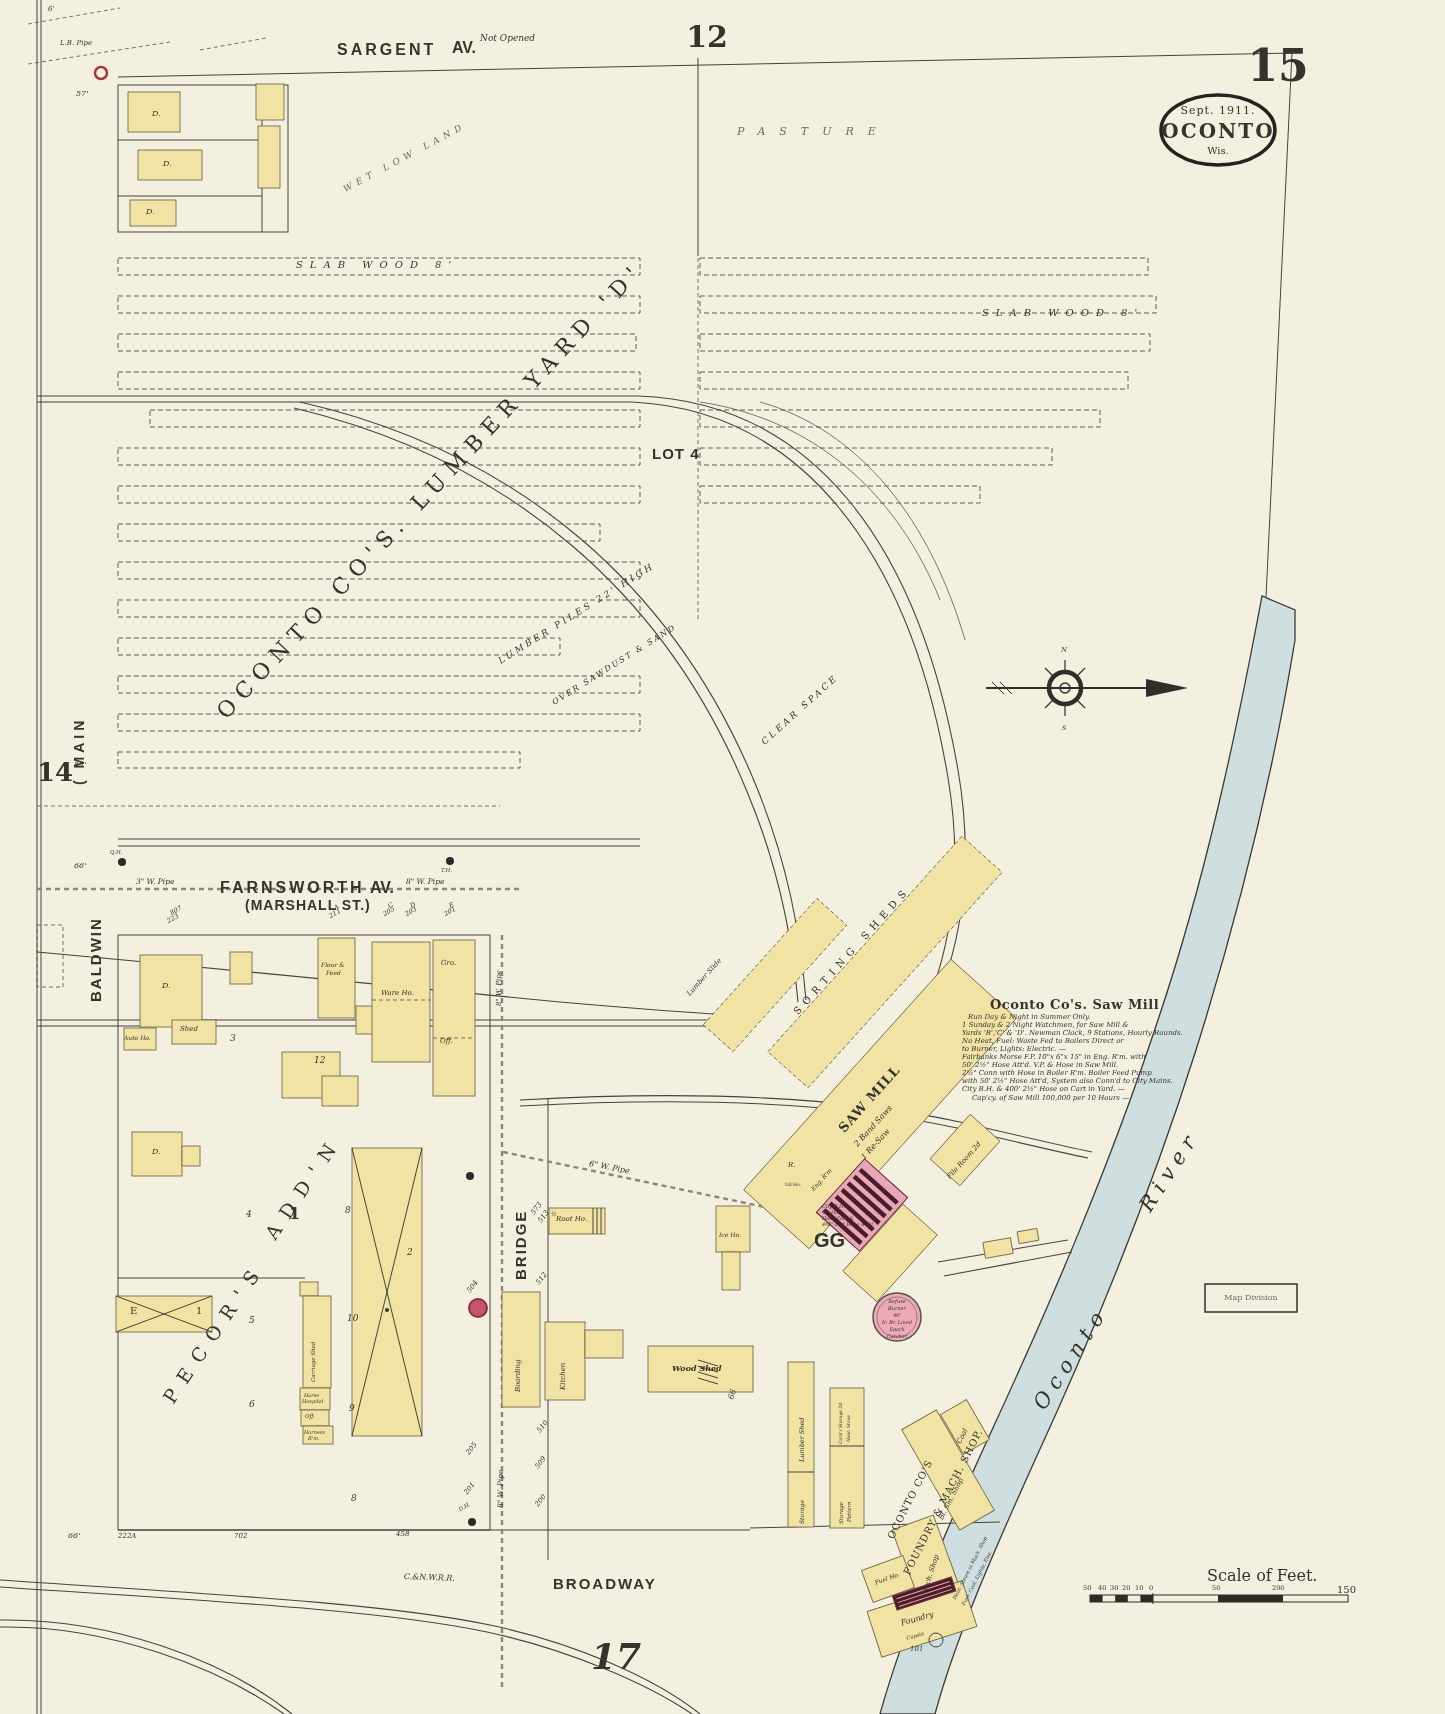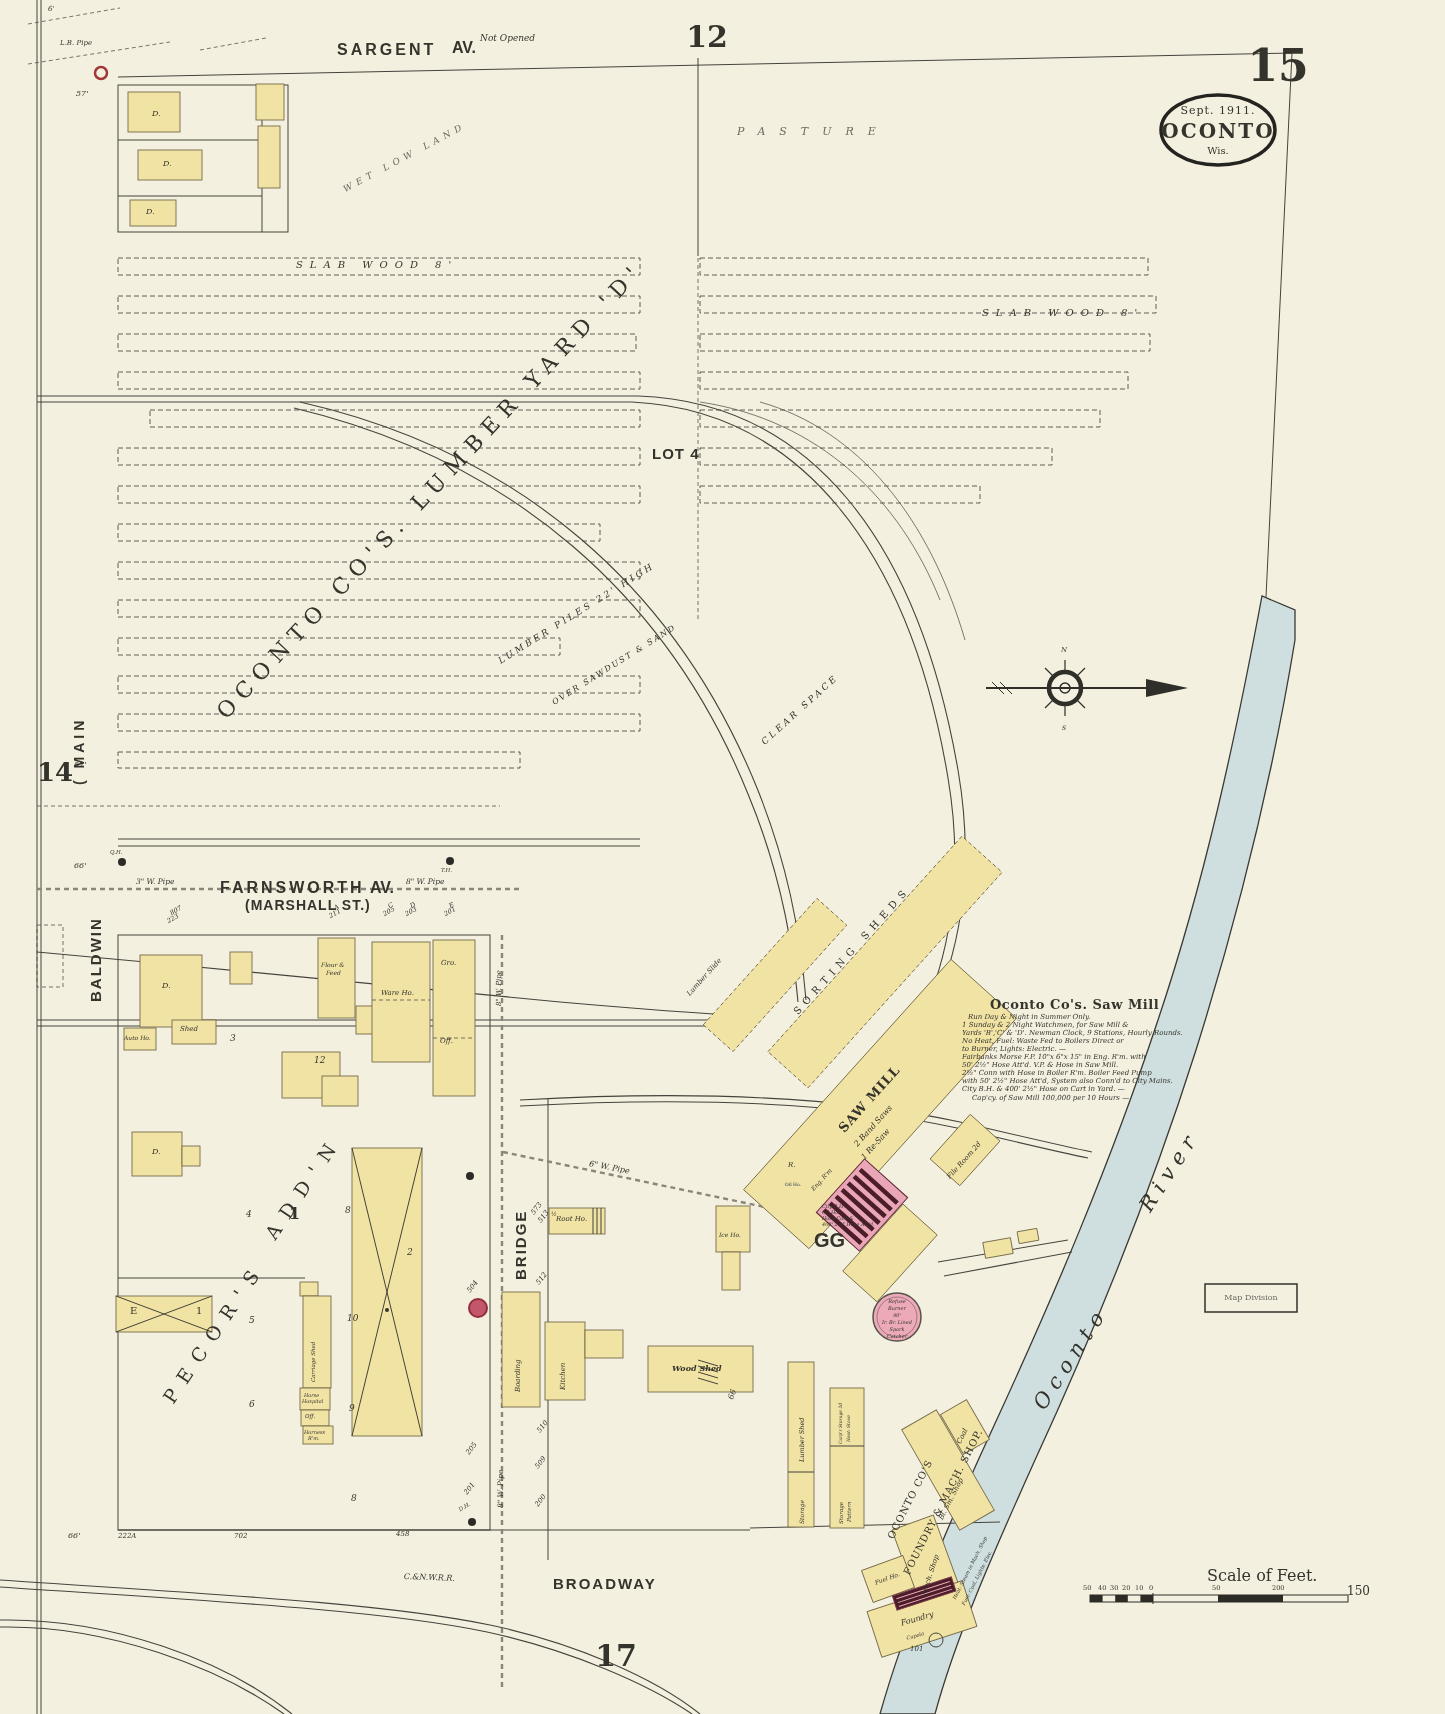--- a/index.html
+++ b/index.html
@@ -240,21 +240,21 @@
       <rect x="1218" y="1595" width="65" height="7" fill="#2c2b26"></rect>
       <path d="M1153,1593 V1604" stroke="#2c2b26" stroke-width="1"></path>
     </g>
   </g>
 </svg>
 
 <div id="labels">
       <div class="lbl b" style="left: 1250px; top: 66px; font-size: 44px; transform-origin: center center; transform: translate(-50%, -50%); margin-left: 28px;">15</div>
       <div class="lbl b" style="left: 707px; top: 37px; font-size: 30px; transform-origin: center center; transform: translate(-50%, -50%);">12</div>
       <div class="lbl b" style="left: 55px; top: 772px; font-size: 26px; transform-origin: center center; transform: translate(-50%, -50%);">14</div>
-      <div class="lbl b" style="left: 616px; top: 1656px; font-size: 30px; transform-origin: center center; transform: translate(-50%, -50%);">17</div>
+      <div class="lbl b" style="left: 616px; top: 1656px; font-size: 36px; transform-origin: center center; transform: translate(-50%, -50%); font-style: italic;">17</div>
       <div class="lbl " style="left: 1218px; top: 110px; font-size: 11px; letter-spacing: 1px; transform-origin: center center; transform: translate(-50%, -50%);">Sept. 1911.</div>
       <div class="lbl b" style="left: 1218px; top: 131px; font-size: 20px; letter-spacing: 2px; transform-origin: center center; transform: translate(-50%, -50%);">OCONTO</div>
       <div class="lbl " style="left: 1218px; top: 151px; font-size: 10px; transform-origin: center center; transform: translate(-50%, -50%);">Wis.</div>
       <div class="lbl sans b" style="left: 337px; top: 42px; font-size: 16px; letter-spacing: 3px; transform-origin: 0px 0px; text-align: right;">SARGENT</div>
       <div class="lbl sans b" style="left: 452px; top: 40px; font-size: 16px; transform-origin: 0px 0px;">AV.</div>
       <div class="lbl it" style="left: 480px; top: 34px; font-size: 9px; transform-origin: 0px 0px;">Not Opened</div>
       <div class="lbl sans b" style="left: 220px; top: 880px; font-size: 16px; letter-spacing: 3px; transform-origin: 0px 0px;">FARNSWORTH</div>
       <div class="lbl sans b" style="left: 370px; top: 880px; font-size: 16px; transform-origin: 0px 0px;">AV.</div>
       <div class="lbl sans b" style="left: 245px; top: 898px; font-size: 14px; letter-spacing: 1px; transform-origin: 0px 0px;">(MARSHALL ST.)</div>
       <div class="lbl sans b" style="left: 88px; top: 1002px; font-size: 15px; letter-spacing: 2px; transform-origin: 0px 0px; transform: rotate(-90deg);">BALDWIN</div>
@@ -400,18 +400,18 @@
       <div class="lbl it" style="left: 1136px; top: 1204px; font-size: 21px; letter-spacing: 7px; transform-origin: 0px 0px; transform: rotate(-57deg);">River</div>
       <div class="lbl " style="left: 1175px; top: 1568px; font-size: 16px; transform-origin: 0px 0px; margin-left: 32px;">Scale of Feet.</div>
       <div class="lbl " style="left: 1083px; top: 1585px; font-size: 6.5px; transform-origin: 0px 0px;">50</div>
       <div class="lbl " style="left: 1098px; top: 1585px; font-size: 6.5px; transform-origin: 0px 0px;">40</div>
       <div class="lbl " style="left: 1110px; top: 1585px; font-size: 6.5px; transform-origin: 0px 0px;">30</div>
       <div class="lbl " style="left: 1122px; top: 1585px; font-size: 6.5px; transform-origin: 0px 0px;">20</div>
       <div class="lbl " style="left: 1135px; top: 1585px; font-size: 6.5px; transform-origin: 0px 0px;">10</div>
       <div class="lbl " style="left: 1149px; top: 1585px; font-size: 6.5px; transform-origin: 0px 0px;">0</div>
       <div class="lbl " style="left: 1212px; top: 1585px; font-size: 6.5px; transform-origin: 0px 0px;">50</div>
       <div class="lbl " style="left: 1272px; top: 1585px; font-size: 6.5px; transform-origin: 0px 0px;">200</div>
-      <div class="lbl " style="left: 1337px; top: 1585px; font-size: 12px; transform-origin: 0px 0px; margin-left: 10px;">150</div>
+      <div class="lbl " style="left: 1337px; top: 1585px; font-size: 10px; transform-origin: 0px 0px;">150</div>
       <div class="lbl faint" style="left: 1251px; top: 1298px; font-size: 8px; transform-origin: center center; transform: translate(-50%, -50%);">Map Division</div>
       <div class="lbl it" style="left: 1064px; top: 650px; font-size: 7px; transform-origin: center center; transform: translate(-50%, -50%);">N</div>
       <div class="lbl it" style="left: 1064px; top: 728px; font-size: 6px; transform-origin: center center; transform: translate(-50%, -50%);">S</div>
     </div>
 </div>
 
 </body></html>

